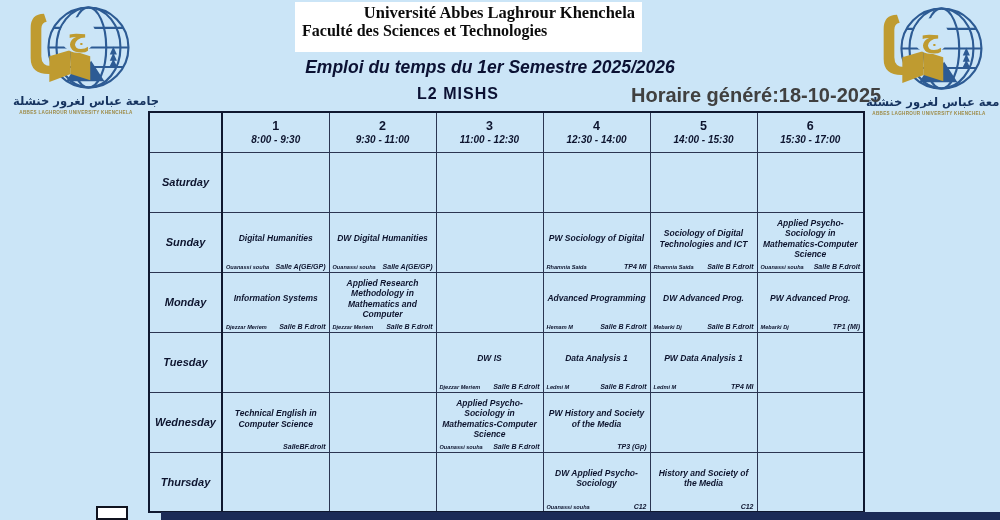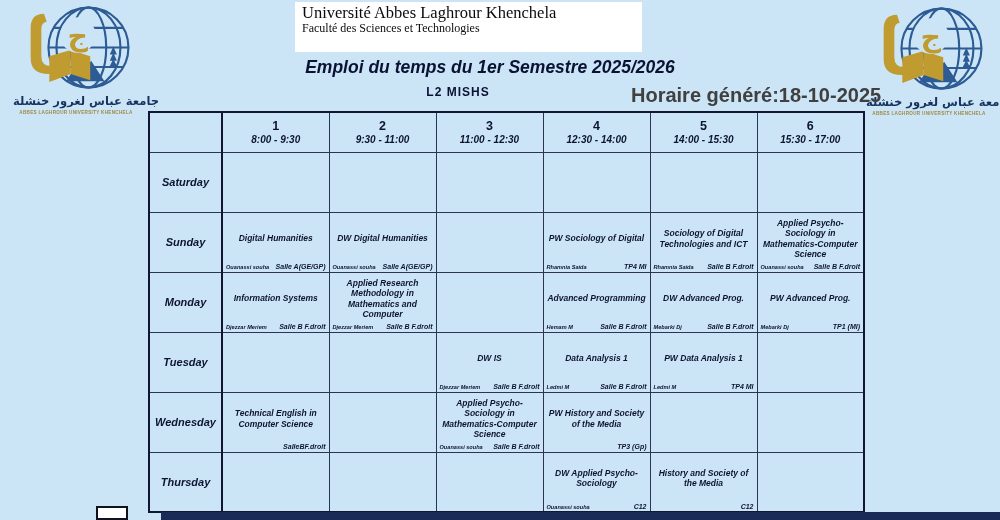--- a/index.html
+++ b/index.html
@@ -19,29 +19,29 @@
     font-family:"Liberation Sans",sans-serif;
     color:var(--ink);
   }
   
   .ministry-box{
     position:absolute;left:295px;top:2px;width:347px;min-height:50px;
     background:#ffffff;padding:2px 7px 4px;
     font-family:"Liberation Serif",serif;color:#0b0b0b;
   }
   .m1{font-size:10.4px;font-weight:bold;white-space:nowrap;line-height:1.25;}
-  .m2{font-size:16.5px;font-weight:normal;white-space:nowrap;line-height:1.12;}
-  .m3{font-size:12px;font-weight:normal;white-space:nowrap;line-height:1.12;}
+  .m2{font-size:16.5px;font-weight:bold;white-space:nowrap;line-height:1.12;text-align:right;}
+  .m3{font-size:16px;font-weight:bold;white-space:nowrap;line-height:1.12;}
   .main-title{
     position:absolute;left:240px;top:57px;width:500px;text-align:center;
     font-size:17.5px;font-weight:bold;font-style:italic;color:#0b1133;
   }
   .group-label{
     position:absolute;left:308px;top:85px;width:300px;text-align:center;
-    font-size:12px;font-weight:bold;letter-spacing:1px;color:#0b1133;
+    font-size:16px;font-weight:bold;letter-spacing:1px;color:#0b1133;
   }
   .generated-label{
     position:absolute;left:631px;top:84px;
     font-size:20px;font-weight:bold;color:#404040;
   }
   
   .logo{position:absolute;width:126px;text-align:center;}
   .logo-left{left:13px;top:3px;}
   .logo-right{right:8px;top:4px;}
   .logo svg{display:block;margin:0 auto;}

